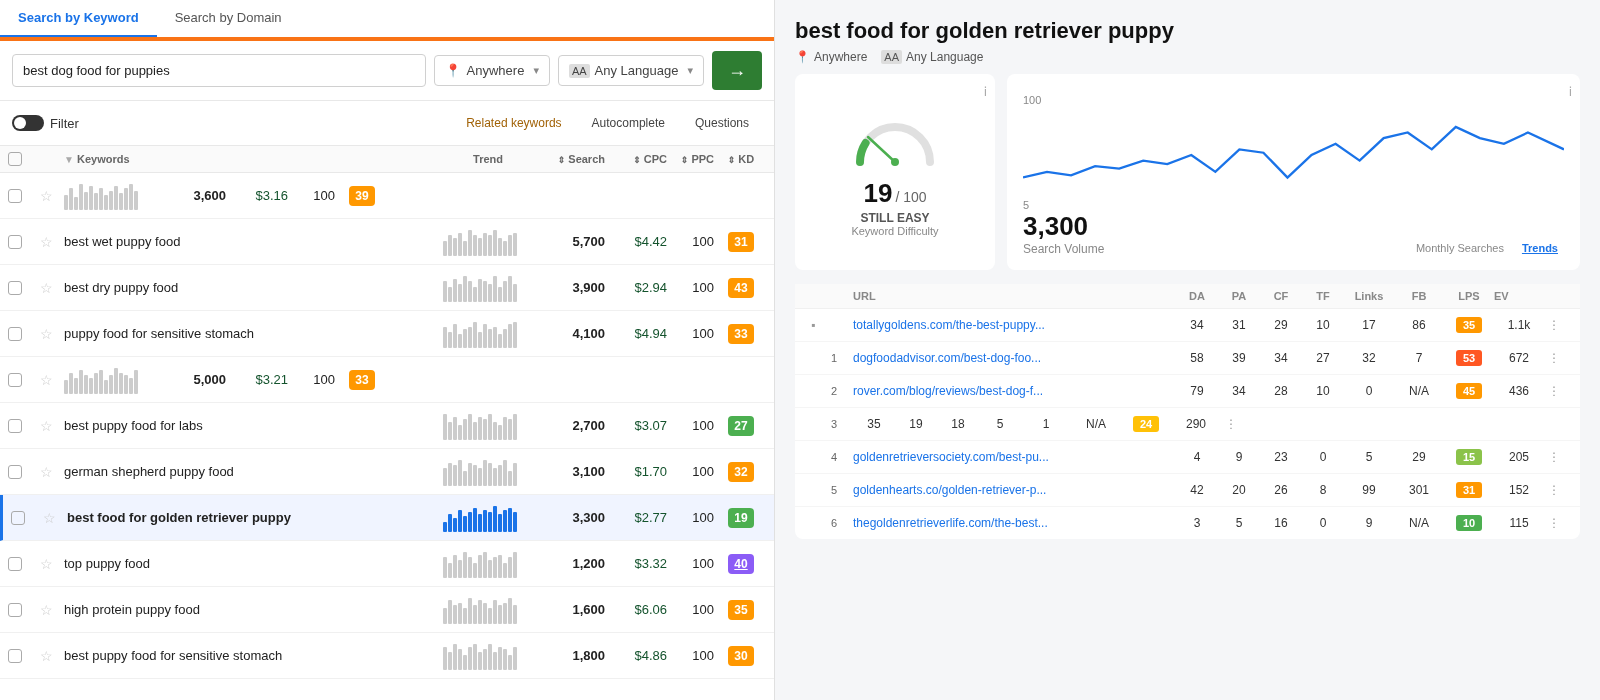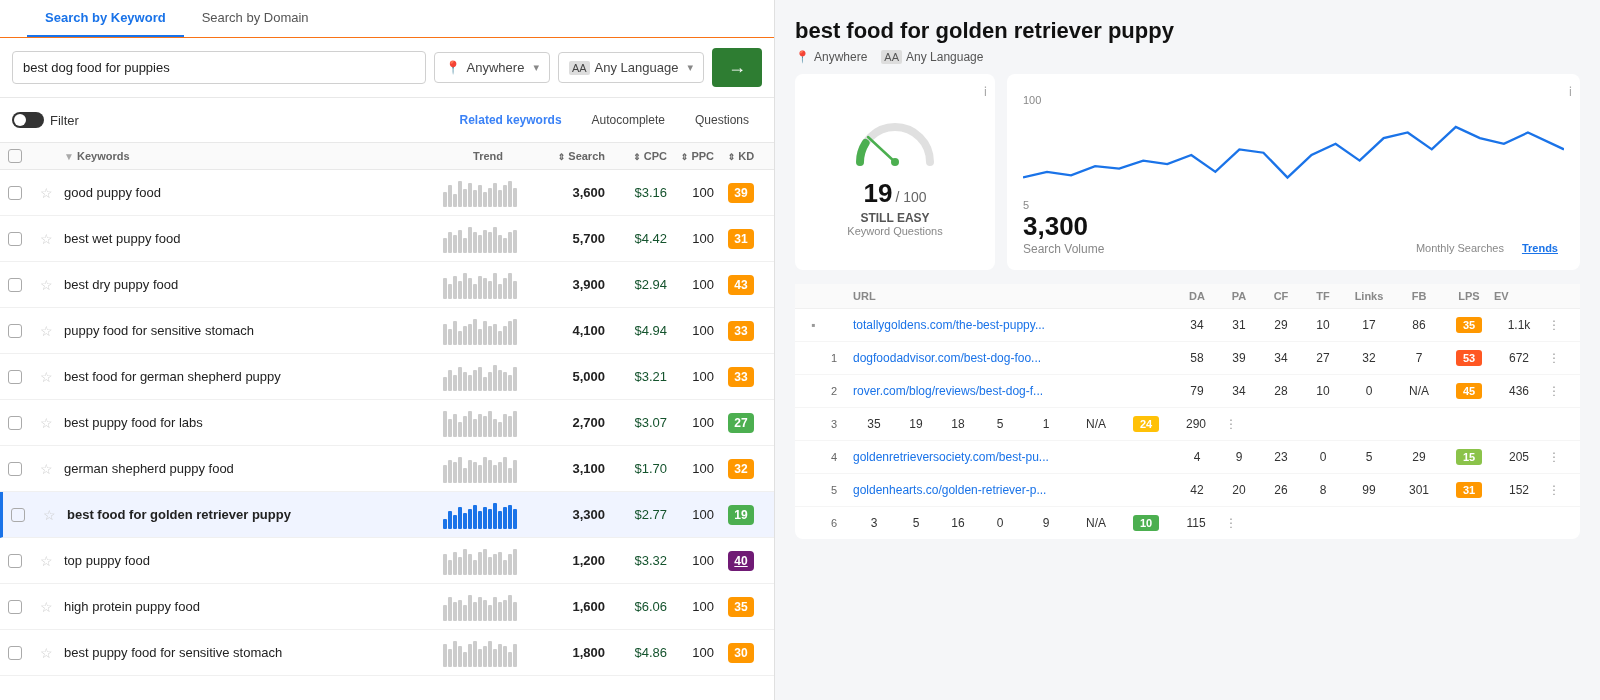--- a/index.html
+++ b/index.html
@@ -1,39 +1,39 @@
 <!DOCTYPE html>
 <html><head>
   <meta charset="utf-8">
   <style>
     * { box-sizing: border-box; margin: 0; padding: 0; font-family: -apple-system, BlinkMacSystemFont, 'Segoe UI', Arial, sans-serif; }
     body { background: #f0f2f5; display: flex; height: 700px; overflow: hidden; font-size: 13px; }
 
     
     .left-panel { width: 775px; background: #fff; display: flex; flex-direction: column; border-right: 1px solid #e0e0e0; }
 
-    .tabs-row { display: flex; border-bottom: 1px solid #f97316; padding-left: 27px; }
+    .tabs-row { display: flex; border-bottom: 4px solid #f97316; }
     .tab { padding: 10px 18px; font-size: 13px; cursor: pointer; border-bottom: 2px solid transparent; color: #555; }
     .tab.active { border-bottom: 2px solid #1a73e8; color: #1a73e8; font-weight: 600; }
 
     .search-row { display: flex; align-items: center; gap: 8px; padding: 10px 12px; border-bottom: 1px solid #e8e8e8; }
     .search-input { flex: 1; border: 1px solid #d0d0d0; border-radius: 4px; padding: 8px 10px; font-size: 13px; color: #222; }
     .location-select, .language-select { display: flex; align-items: center; gap: 5px; border: 1px solid #d0d0d0; border-radius: 4px; padding: 7px 10px; font-size: 13px; color: #444; background: #fff; cursor: pointer; white-space: nowrap; }
     .select-arrow { color: #888; font-size: 11px; margin-left: 4px; }
     .go-btn { background: #2e7d32; color: #fff; border: none; border-radius: 4px; padding: 9px 16px; cursor: pointer; font-size: 18px; display: flex; align-items: center; justify-content: center; }
 
     .filter-row { display: flex; align-items: center; padding: 8px 12px; border-bottom: 1px solid #e8e8e8; gap: 12px; }
     .filter-toggle { display: flex; align-items: center; gap: 6px; cursor: pointer; }
     .toggle-circle { width: 32px; height: 16px; background: #333; border-radius: 8px; display: flex; align-items: center; padding: 2px; }
     .toggle-dot { width: 12px; height: 12px; background: #fff; border-radius: 50%; }
     .filter-label { font-size: 13px; color: #333; }
     .spacer { flex: 1; }
     .kw-tabs { display: flex; gap: 4px; }
     .kw-tab { padding: 6px 12px; border-radius: 20px; font-size: 12px; cursor: pointer; border: 1px solid transparent; color: #444; }
-    .kw-tab.active { color: #3b82f6; font-weight: 700; border-color: transparent; }
+    .kw-tab.active { color: #a16207; font-weight: 400; border-color: transparent; }
 
     
     .table-header { display: flex; align-items: center; padding: 6px 8px; border-bottom: 1px solid #e8e8e8; background: #fafafa; font-size: 11px; color: #666; font-weight: 600; gap: 2px; }
     .col-check { width: 30px; flex-shrink: 0; }
     .col-star { width: 22px; flex-shrink: 0; }
     .col-keyword { flex: 1; }
     .col-trend { width: 90px; flex-shrink: 0; text-align: center; }
     .col-search { width: 70px; flex-shrink: 0; text-align: right; }
     .col-cpc { width: 60px; flex-shrink: 0; text-align: right; }
     .col-ppc { width: 45px; flex-shrink: 0; text-align: right; }
@@ -183,24 +183,20 @@
       <span class="sort-icon">⇕</span> <span>KD</span>
     </div>
   </div>
 
   <div class="table-body" id="tableBody">
       <div class="table-row">
       <div class="col-check">
           <div class="checkbox"></div>
         </div>
       <div class="col-star"><span class="star-icon">☆</span></div>
-      <div class="col-keyword" style="position:relative;">
-        <span class="kw-text">good puppy food</span>
-        
-      </div>
       <div class="col-trend">
         <div class="trend-bars">
             <div class="trend-bar" style="height:15px;"></div>
             <div class="trend-bar" style="height:22px;"></div>
             <div class="trend-bar" style="height:13px;"></div>
             <div class="trend-bar" style="height:26px;"></div>
             <div class="trend-bar" style="height:18px;"></div>
             <div class="trend-bar" style="height:24px;"></div>
             <div class="trend-bar" style="height:17px;"></div>
             <div class="trend-bar" style="height:22px;"></div>
@@ -323,24 +319,20 @@
       <div class="col-ppc ppc-val">100</div>
       <div class="col-kd">
         <span class="kd-badge" style="background:#ff9800;">33</span>
       </div>
     </div>
       <div class="table-row">
       <div class="col-check">
           <div class="checkbox"></div>
         </div>
       <div class="col-star"><span class="star-icon">☆</span></div>
-      <div class="col-keyword" style="position:relative;">
-        <span class="kw-text">best food for german shepherd puppy</span>
-        
-      </div>
       <div class="col-trend">
         <div class="trend-bars">
             <div class="trend-bar" style="height:14px;"></div>
             <div class="trend-bar" style="height:21px;"></div>
             <div class="trend-bar" style="height:16px;"></div>
             <div class="trend-bar" style="height:24px;"></div>
             <div class="trend-bar" style="height:19px;"></div>
             <div class="trend-bar" style="height:16px;"></div>
             <div class="trend-bar" style="height:21px;"></div>
             <div class="trend-bar" style="height:24px;"></div>
@@ -490,21 +482,21 @@
             <div class="trend-bar" style="height:23px;"></div>
             <div class="trend-bar" style="height:15px;"></div>
             <div class="trend-bar" style="height:21px;"></div>
             <div class="trend-bar" style="height:26px;"></div>
           </div>
       </div>
       <div class="col-search search-val">1,200</div>
       <div class="col-cpc cpc-val">$3.32</div>
       <div class="col-ppc ppc-val">100</div>
       <div class="col-kd">
-        <span class="kd-badge" style="background:#701a75;text-decoration:underline;">40</span>
+        <span class="kd-badge" style="background:#8b5cf6;text-decoration:underline;">40</span>
       </div>
     </div>
       <div class="table-row">
       <div class="col-check">
           <div class="checkbox"></div>
         </div>
       <div class="col-star"><span class="star-icon">☆</span></div>
       <div class="col-keyword" style="position:relative;">
         <span class="kw-text">high protein puppy food</span>
         
@@ -601,21 +593,21 @@
 
           <line x1="45" y1="55" x2="18" y2="30" stroke="#4caf50" stroke-width="2.5" stroke-linecap="round"></line>
           <circle cx="45" cy="55" r="4" fill="#4caf50"></circle>
         </svg>
       </div>
       <div style="display:flex;align-items:baseline;gap:3px;">
         <span class="kd-number">19</span>
         <span class="kd-out">/ 100</span>
       </div>
       <div class="kd-label">STILL EASY</div>
-      <div class="kd-sublabel">Keyword Questions</div>
+      <div class="kd-sublabel">Keyword Difficulty</div>
     </div>
 
     <div class="metric-card vol-card">
       <span class="info-icon">ℹ</span>
       <div class="vol-chart">
         <div style="display:flex;justify-content:space-between;align-items:flex-start;margin-bottom:4px;">
           <div style="font-size:11px;color:#888;">100</div>
         </div>
         <svg class="line-chart-svg" viewBox="0 0 450 80" preserveAspectRatio="none">
           <defs>
@@ -760,20 +752,23 @@
       <div class="sc-fb num-cell">301</div>
       <div class="sc-lps num-cell">
         <span class="lps-badge" style="background:#ff9800;">31</span>
       </div>
       <div class="sc-ev num-cell">152</div>
       <div class="sc-more more-btn">⋮</div>
     </div>
         <div class="serp-row">
       <div class="sc-expand"></div>
       <div class="sc-rank rank-num">6</div>
+      <div class="sc-url">
+        <a class="url-link" href="#">thegoldenretrieverlife.com/the-best...</a>
+      </div>
       <div class="sc-da num-cell">3</div>
       <div class="sc-pa num-cell">5</div>
       <div class="sc-cf num-cell">16</div>
       <div class="sc-tf num-cell">0</div>
       <div class="sc-links num-cell">9</div>
       <div class="sc-fb num-cell">N/A</div>
       <div class="sc-lps num-cell">
         <span class="lps-badge" style="background:#4caf50;">10</span>
       </div>
       <div class="sc-ev num-cell">115</div>

